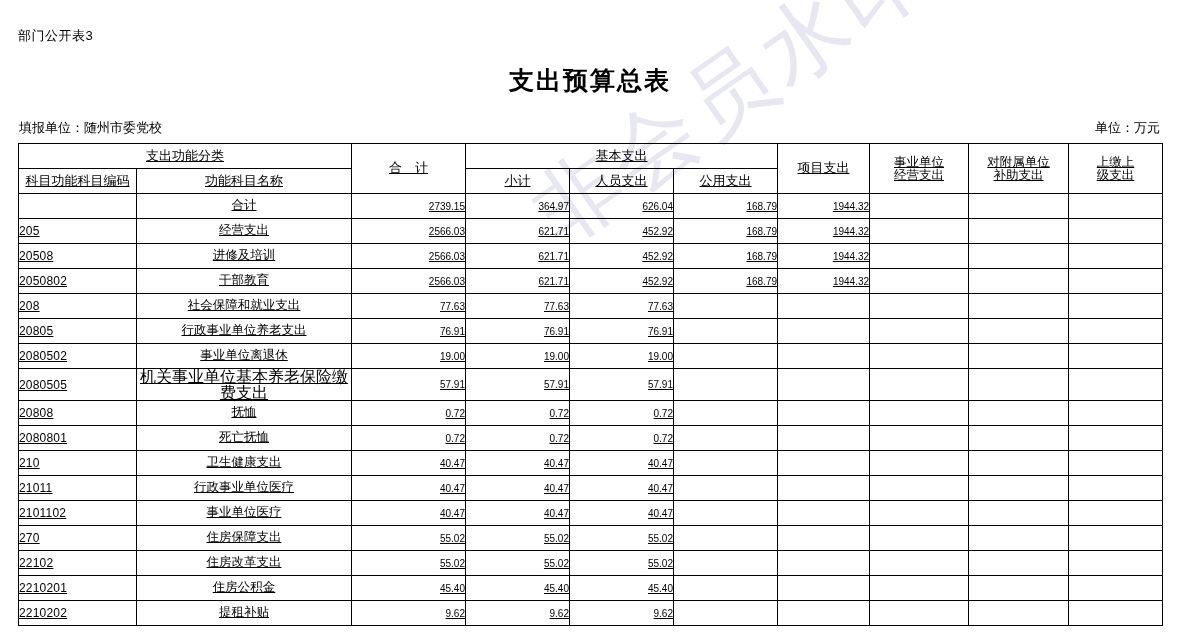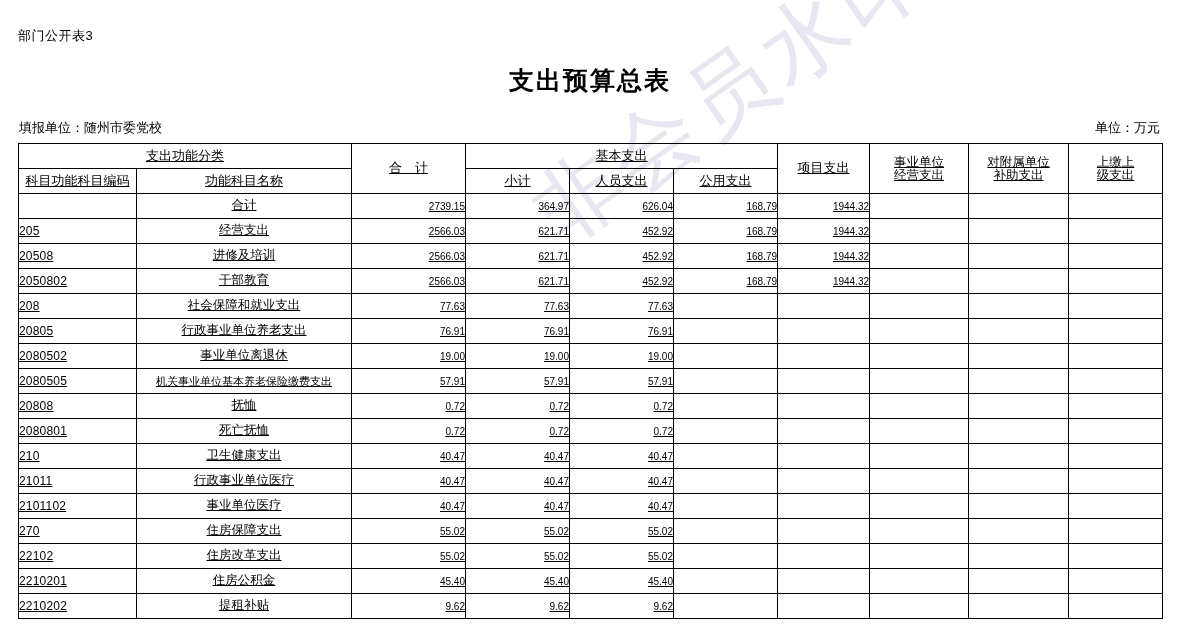--- a/index.html
+++ b/index.html
@@ -245,21 +245,21 @@
             <td class="num">19.00</td>
             <td class="num">19.00</td>
             <td class="blank"></td>
             <td class="blank"></td>
             <td class="blank"></td>
             <td class="blank"></td>
             <td class="blank"></td>
           </tr>
           <tr>
             <td class="code">2080505</td>
-            <td class="name ind3" style="line-height: 0.98; font-size: 11px;">机关事业单位基本养老保险缴费支出</td>
+            <td class="name ind3" style="line-height: 0.98; font-size: 16px;">机关事业单位基本养老保险缴费支出</td>
             <td class="num">57.91</td>
             <td class="num">57.91</td>
             <td class="num">57.91</td>
             <td class="blank"></td>
             <td class="blank"></td>
             <td class="blank"></td>
             <td class="blank"></td>
             <td class="blank"></td>
           </tr>
           <tr>

